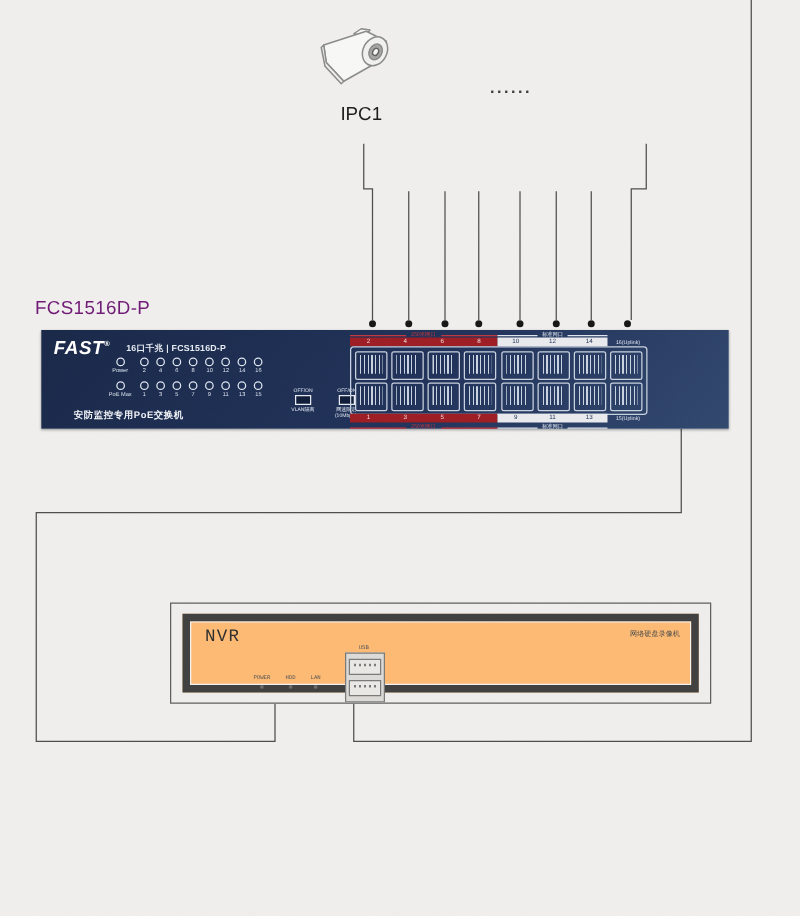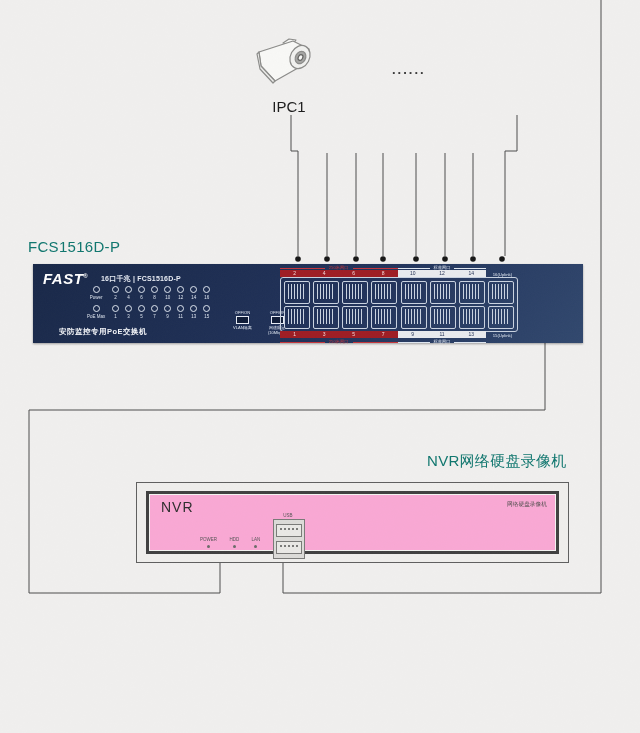--- a/index.html
+++ b/index.html
@@ -5,21 +5,21 @@
   html,body{margin:0;padding:0;}
   #stage{
     position:relative;width:640px;height:733px;overflow:hidden;
     background:#f0efee;
     font-family:"Liberation Sans","DejaVu Sans",sans-serif;
     color:#1f1f1f;
   }
   .abs{position:absolute;}
   svg.grain{position:absolute;inset:0;pointer-events:none;opacity:.55;}
   
-  .callout{font-size:15px;color:#0f766e;letter-spacing:.3px;}
+  .callout{font-size:15px;color:#701a75;letter-spacing:.3px;}
   
   .camera{width:72px;height:58px;}
   .cam-label{font-size:15px;text-align:center;color:#1c1c1c;}
   .ellipsis{font-size:13px;font-weight:bold;color:#3a3a3a;letter-spacing:2px;}
   
   #switch{
     left:33px;top:264px;width:550px;height:79px;
     background:linear-gradient(135deg,#1b2a4b 0%,#20305356 40%,#2c4168 100%),#1d2c4f;
     background:linear-gradient(135deg,#1a294a 0%,#223ciz 50%) ;
     background:linear-gradient(130deg,#192848 0%,#21325a 55%,#31486e 100%);
@@ -61,21 +61,21 @@
   .band-white .num{color:#1d2c4f;}
   #port-frame{position:absolute;left:0;top:13px;width:236px;height:53px;
               border:1px solid #c9d2e0;border-radius:3px;}
   .port-row{position:absolute;left:1px;width:234px;display:flex;justify-content:space-around;}
   .port{width:24px;height:21px;border:1px solid #c9d2e0;border-radius:2px;position:relative;}
   .port::before{content:"";position:absolute;top:2px;bottom:4px;left:3px;right:3px;
     background:repeating-linear-gradient(90deg,#c9d2e0 0 1px,rgba(0,0,0,0) 1px 3px);}
   
   #nvr{left:136px;top:482px;width:431px;height:79px;border:1px solid #5f5f5f;background:#efeeec;}
   #nvr-panel{position:absolute;left:9px;top:8px;right:9px;bottom:8px;
-    background:#f9a8d4;border:3px solid #404040;box-shadow:inset 0 0 0 1px #f4f3f1;}
+    background:#fdba74;border:6px solid #404040;box-shadow:inset 0 0 0 1px #f4f3f1;font-family:Liberation Mono, monospace;}
   .nvr-name{position:absolute;left:12px;top:5px;font-size:14px;letter-spacing:1px;color:#2e2e2e;}
   .nvr-corner{position:absolute;right:8px;top:6px;font-size:6px;color:#4c4c4a;transform:scale(.95);}
   #nvr-leds{position:absolute;left:50px;top:42px;display:flex;gap:11px;}
   .nvr-led{display:flex;flex-direction:column;align-items:center;}
   .nvr-led .t{font-size:5px;color:#555;transform:scale(.9);}
   .nvr-led .d{width:3px;height:3px;border-radius:50%;background:#6b6b69;margin-top:3px;}
   #usb-block{position:absolute;left:124px;top:18px;width:30px;}
   .usb-label{font-size:5px;color:#555;text-align:center;transform:scale(.9);}
   .usb-shell{margin:1px auto 0;width:26px;height:34px;border:1px solid #7a7a78;background:#dcdbd8;
              display:flex;flex-direction:column;justify-content:space-around;padding:2px 2px;}
@@ -106,21 +106,21 @@
         <circle cx="327" cy="259" r="2.8"></circle>
       <circle cx="356" cy="259" r="2.8"></circle>
         <circle cx="383" cy="259" r="2.8"></circle>
       <circle cx="416" cy="259" r="2.8"></circle>
         <circle cx="445" cy="259" r="2.8"></circle>
       <circle cx="473" cy="259" r="2.8"></circle>
         <circle cx="502" cy="259" r="2.8"></circle>
     </g>
   </svg>
 
-  <div class="abs" style="left:253px;top:36px;">
+  <div class="abs" style="left:253px;top:20px;">
     <svg class="camera" viewBox="0 0 72 58">
       <g stroke="#8b8b89" stroke-width="1.2" fill="#f8f8f6" stroke-linejoin="round">
         <path d="M30,7 L36,3 L43,4 L39,9 Z"></path>
         <path d="M6,16 L40,5 L56,13 L52,28 L22,45 L8,30 Z"></path>
         <path d="M6,16 L8,30 L22,45 L20,47 L7,33 L4,18 Z" fill="#ededeb"></path>
         <ellipse cx="47" cy="21" rx="9.5" ry="12" transform="rotate(28 47 21)" fill="#f1f1ef"></ellipse>
         <ellipse cx="47.5" cy="21.5" rx="5" ry="6.5" transform="rotate(28 47.5 21.5)" fill="#a6a6a4"></ellipse>
         <ellipse cx="47.5" cy="21.5" rx="2.2" ry="3" transform="rotate(28 47.5 21.5)" fill="#63636.1" stroke="#636361"></ellipse>
       </g>
     </svg>
@@ -301,21 +301,20 @@
           <i class="wing"></i>
       </div>
       <div class="bracket white" style="left:118px;top:74px;width:88px;">
         <i class="wing"></i>
           <span class="btxt">标准网口</span>
           <i class="wing"></i>
       </div>
     </div>
   </div>
 
-  <div class="abs callout" style="left:427px;top:452px;">NVR网络硬盘录像机</div>
 
   <div id="nvr" class="abs">
     <div id="nvr-panel">
       <div class="nvr-name">NVR</div>
       <div class="nvr-corner">网络硬盘录像机</div>
       <div id="nvr-leds">
           <div class="nvr-led">
             <div class="t">POWER</div>
             <div class="d"></div>
           </div>

